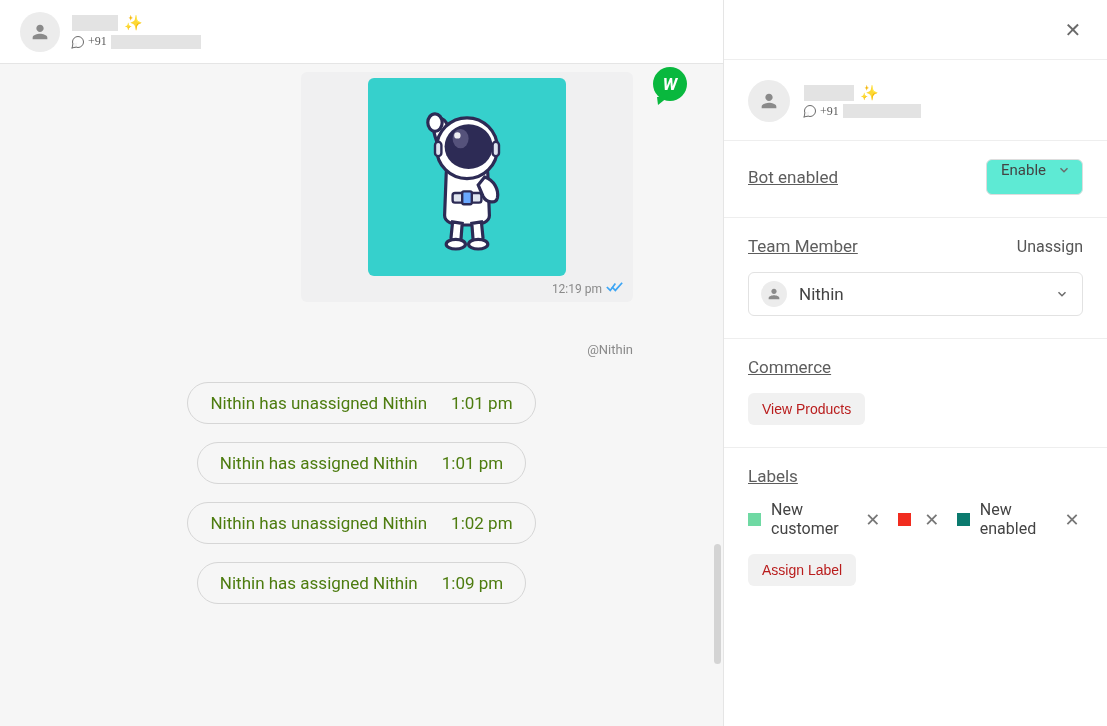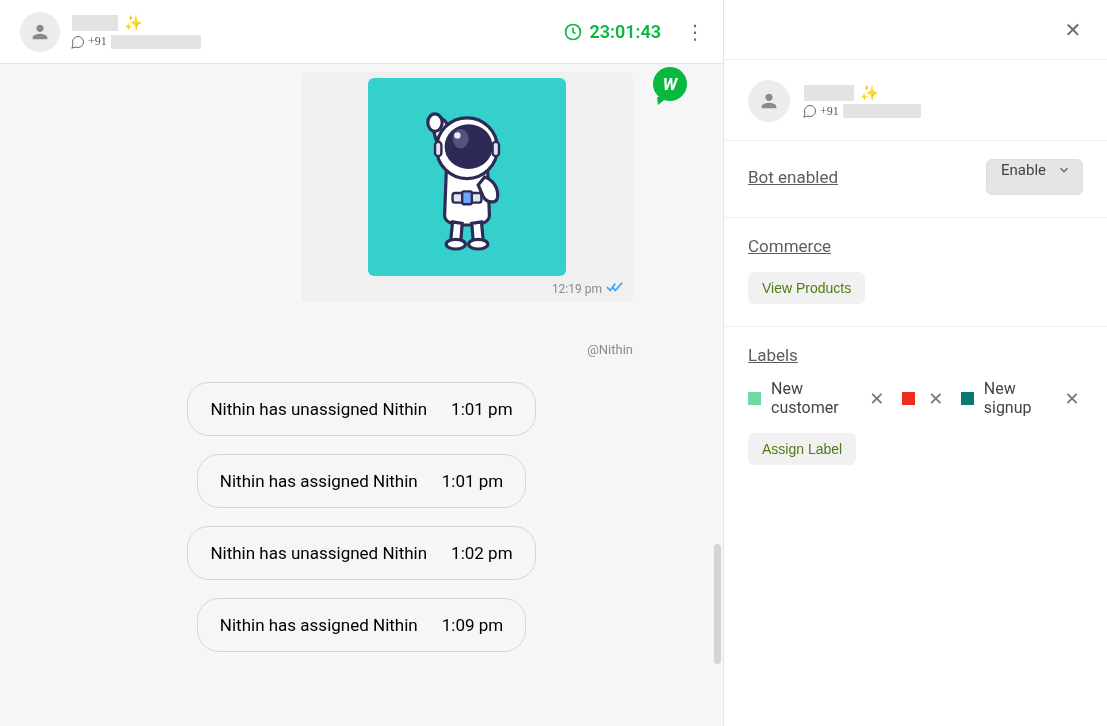--- a/index.html
+++ b/index.html
@@ -172,23 +172,23 @@
     left: 0; right: 0;
     display: flex;
     flex-direction: column;
     align-items: center;
     gap: 18px;
   }
   .sys-chip {
     background: #f6f6f6;
     border: 1.5px solid #d6d6d6;
     border-radius: 22px;
-    padding: 16px 22px;
+    padding: 10px 22px;
     font-size: 17px;
-    color: #000000;
+    color: #4d7c0f;
     display: flex;
     align-items: center;
     gap: 24px;
   }
 
   .scrollbar-fake {
     position: absolute;
     right: 2px;
     top: 480px;
     width: 7px;
@@ -248,21 +248,21 @@
     height: 36px;
     border: 1px solid #ddd;
     border-radius: 6px;
     padding: 0 10px 14px 14px;
     display: flex;
     align-items: center;
     gap: 10px;
     font-size: 15px;
     color: #444;
     cursor: pointer;
-    background: #e5e5e5;
+    background: #5eead4;
   }
   .chev { width: 16px; height: 16px; display: flex; align-items: center; justify-content: center; }
   .chev svg { width: 14px; height: 14px; stroke: #6b6b6b; }
 
   .unassign-link {
     color: #555;
     font-size: 16px;
     cursor: pointer;
   }
   .team-select {
@@ -281,21 +281,21 @@
   }
   .team-select .mini-avatar svg { width: 16px; height: 16px; fill: #8a8a8a; }
   .team-select .name { margin-left: 12px; font-size: 17px; color: #444; flex: 1; }
 
   .pill-btn {
     background: #f1f1f1;
     border: none;
     border-radius: 6px;
     padding: 8px 14px;
     font-size: 14px;
-    color: #4d7c0f;
+    color: #b91c1c;
     cursor: pointer;
     margin-top: 16px;
     display: inline-block;
   }
 
   .labels-list {
     margin-top: 14px;
     display: flex;
     flex-direction: row;
     gap: 14px;
@@ -331,30 +331,20 @@
     <div class="contact-info">
       <div class="name-row">
         <div class="masked-name"></div>
         <span class="sparkle">✨</span>
       </div>
       <div class="phone-row">
         <span class="wa-icon"></span>
         <span class="phone-prefix">+91</span>
         <div class="masked-phone"></div>
       </div>
-    </div>
-    <div class="header-right">
-      <div class="timer">
-        <svg viewBox="0 0 24 24" fill="none" stroke="#09b83e" stroke-width="2">
-          <circle cx="12" cy="12" r="9"></circle>
-            <path d="M12 7v5l3 2"></path>
-        </svg>
-        <span>23:01:43</span>
-      </div>
-      <div class="more-btn">⋮</div>
     </div>
   </div>
 
   <div class="chat-body">
 
 
     <div class="brand-bubble">
       <span>W</span>
     </div>
 
@@ -453,39 +443,58 @@
         <span>Enable</span>
         <span class="chev">
           <svg viewBox="0 0 24 24" fill="none" stroke-width="2.5">
               <path d="M6 9l6 6 6-6"></path>
             </svg>
         </span>
       </div>
     </div>
   </div>
 
+  <div class="section">
+    <div class="row">
+      <span class="sec-label">Team Member</span>
+      <span class="unassign-link">Unassign</span>
+    </div>
+    <div class="team-select">
+      <div class="mini-avatar">
+        <svg viewBox="0 0 24 24">
+            <path d="M12 12c2.2 0 4-1.8 4-4s-1.8-4-4-4-4 1.8-4 4 1.8 4 4 4zm0 2c-2.7 0-8 1.3-8 4v2h16v-2c0-2.7-5.3-4-8-4z"></path>
+          </svg>
+      </div>
+      <span class="name">Nithin</span>
+      <span class="chev">
+        <svg viewBox="0 0 24 24" fill="none" stroke-width="2.5">
+            <path d="M6 9l6 6 6-6"></path>
+          </svg>
+      </span>
+    </div>
+  </div>
 
   <div class="section">
     <span class="sec-label">Commerce</span><br>
     <button class="pill-btn">View Products</button>
   </div>
 
   <div class="section" style="border-bottom:none;">
     <span class="sec-label">Labels</span>
     <div class="labels-list">
       <div class="label-row">
         <span class="label-swatch" style="background:#6fd9a3"></span>
         <span class="label-text">New customer</span>
         <span class="label-remove">✕</span>
       </div>
       <div class="label-row">
         <span class="label-swatch" style="background:#f12c1f"></span>
         <span class="label-remove">✕</span>
       </div>
       <div class="label-row">
         <span class="label-swatch" style="background:#0b7a6e"></span>
-        <span class="label-text">New signup</span>
+        <span class="label-text">New enabled</span>
         <span class="label-remove">✕</span>
       </div>
     </div>
     <button class="pill-btn">Assign Label</button>
   </div>
 </div>
 
 </body></html>

